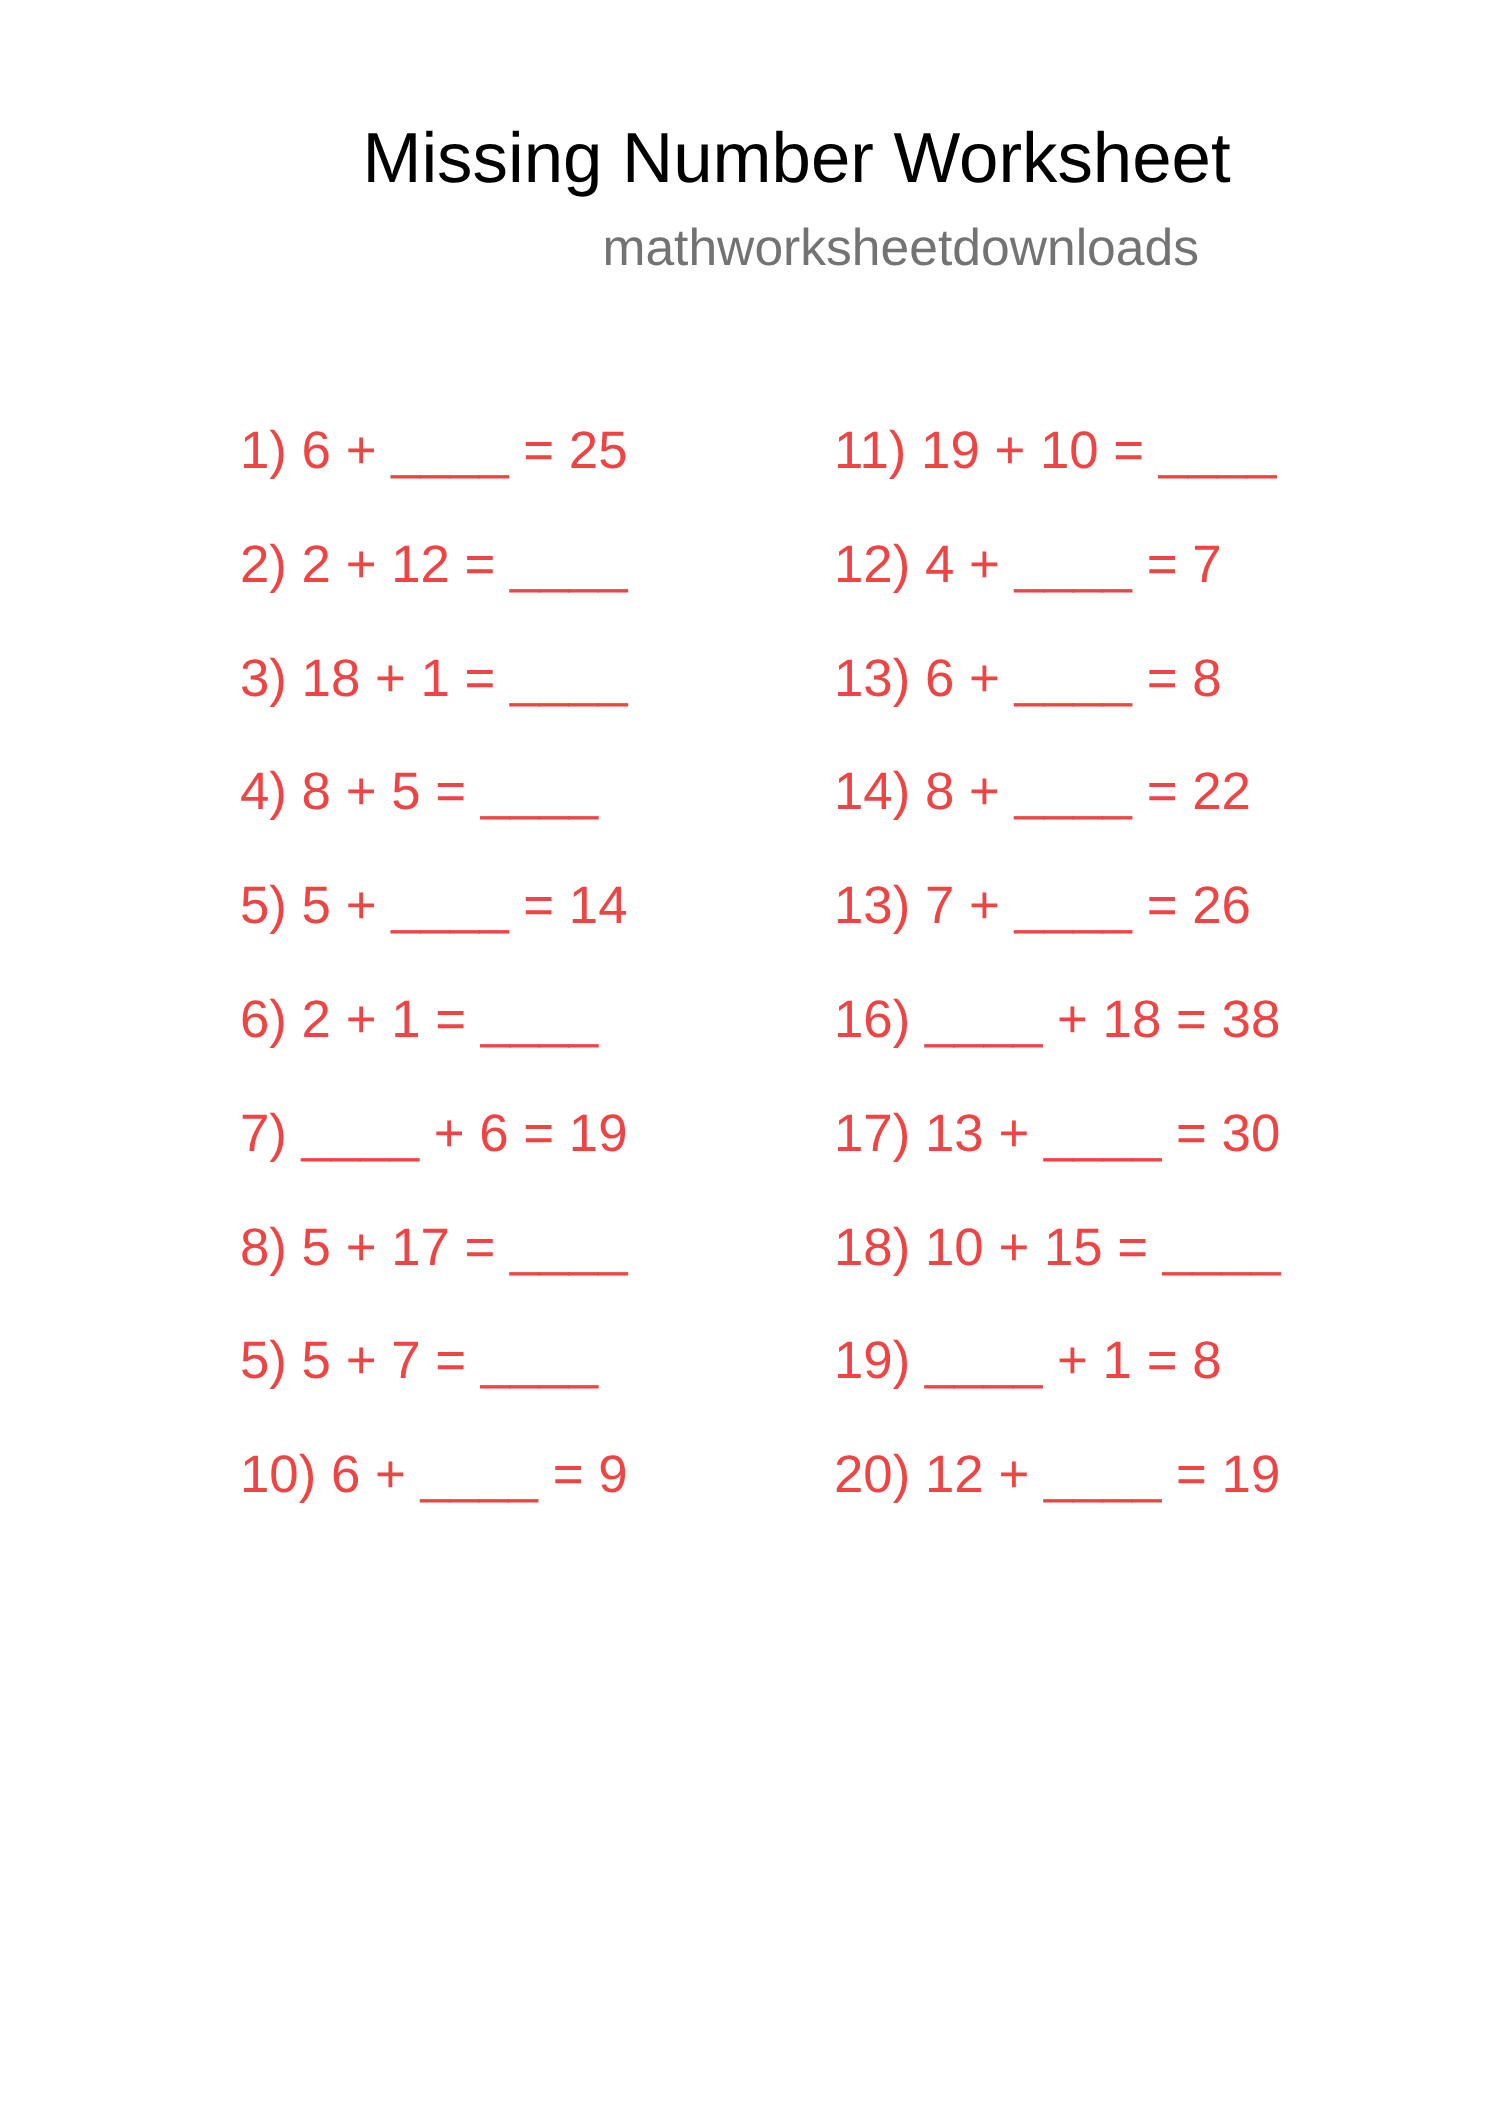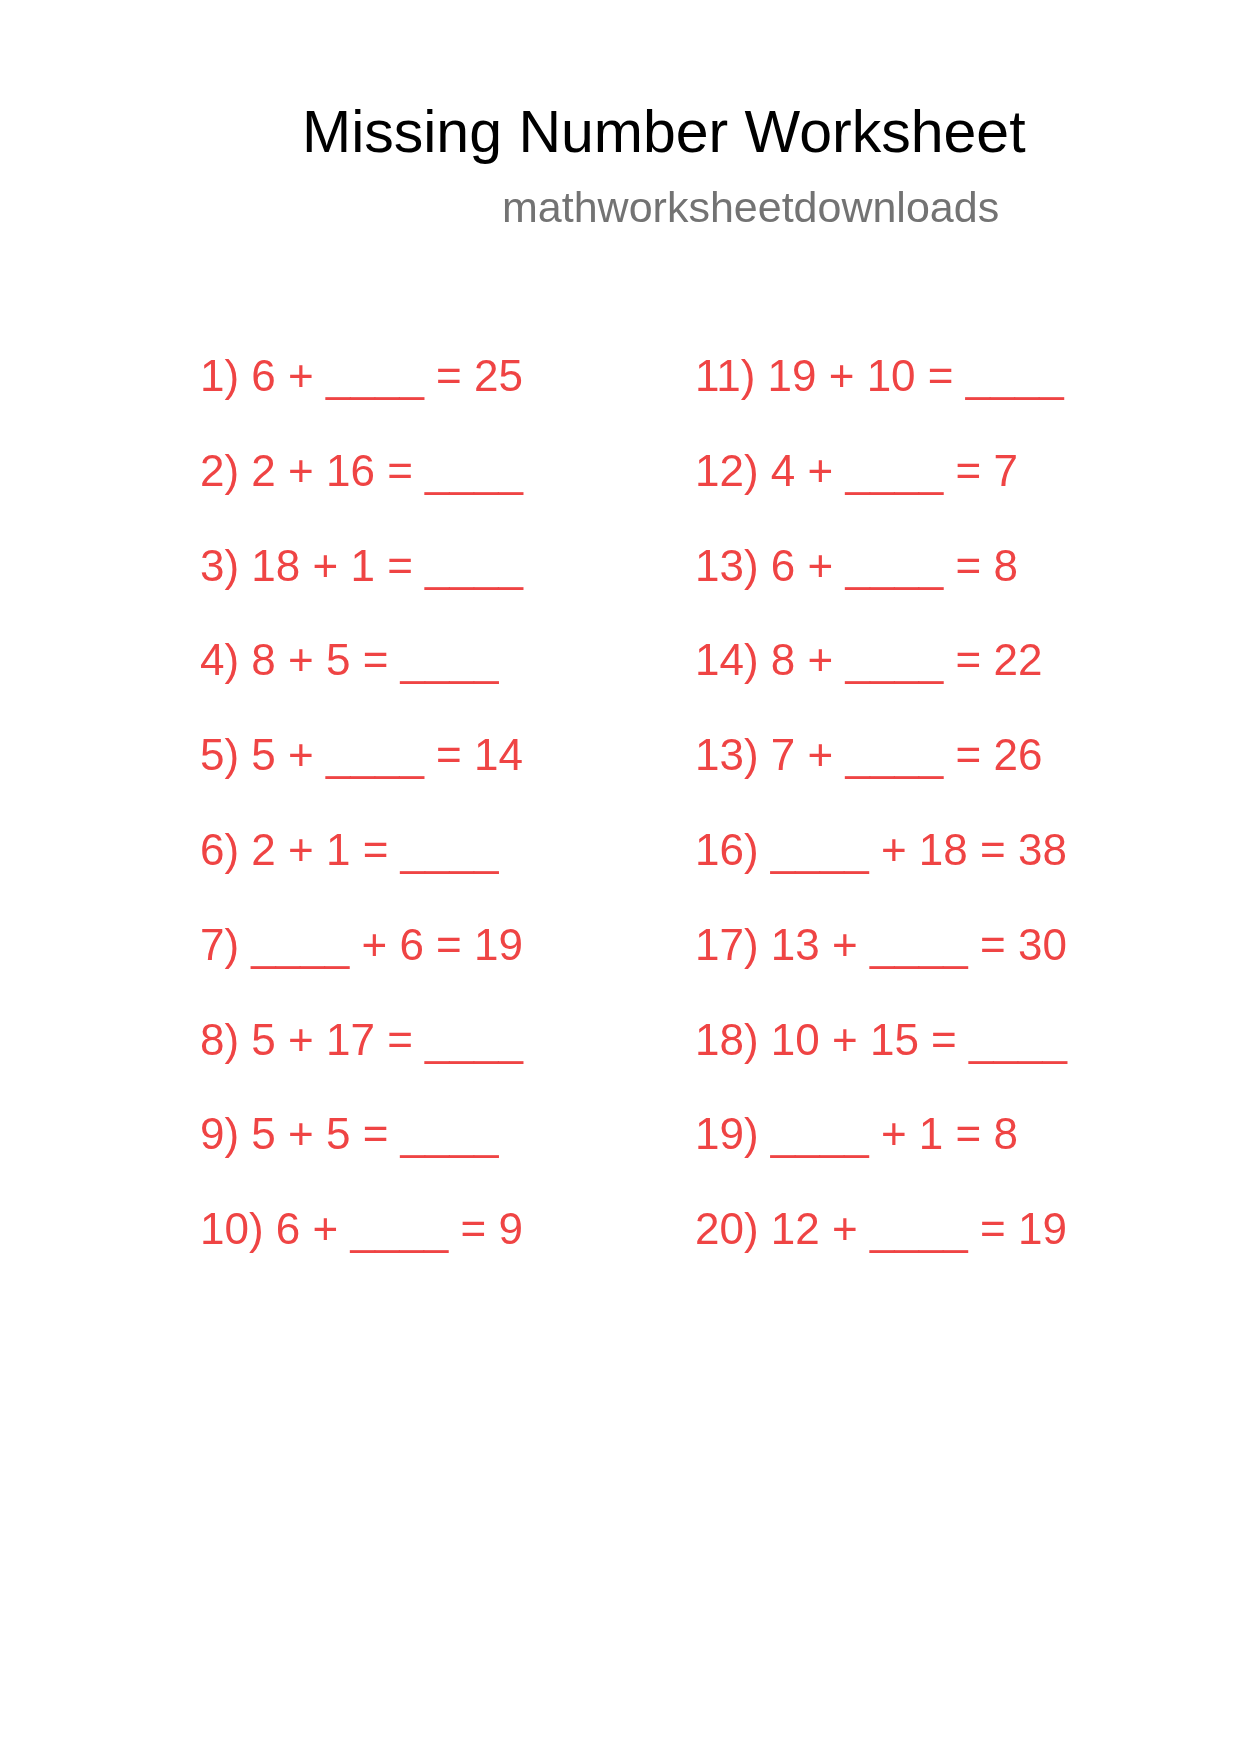--- a/index.html
+++ b/index.html
@@ -57,28 +57,28 @@
   </style>
 </head>
 <body>
 
 <div class="page">
   <div class="title">Missing Number Worksheet</div>
   <div class="subtitle">mathworksheetdownloads</div>
 
   <div class="column col-left">
     <div class="problem">1) 6 + ____ = 25</div>
-    <div class="problem">2) 2 + 16 = ____</div>
+    <div class="problem">2) 2 + 12 = ____</div>
     <div class="problem">3) 18 + 1 = ____</div>
     <div class="problem">4) 8 + 5 = ____</div>
     <div class="problem">5) 5 + ____ = 14</div>
     <div class="problem">6) 2 + 1 = ____</div>
     <div class="problem">7) ____ + 6 = 19</div>
     <div class="problem">8) 5 + 17 = ____</div>
-    <div class="problem">9) 5 + 5 = ____</div>
+    <div class="problem">5) 5 + 7 = ____</div>
     <div class="problem">10) 6 + ____ = 9</div>
   </div>
 
   <div class="column col-right">
     <div class="problem">11) 19 + 10 = ____</div>
     <div class="problem">12) 4 + ____ = 7</div>
     <div class="problem">13) 6 + ____ = 8</div>
     <div class="problem">14) 8 + ____ = 22</div>
     <div class="problem">13) 7 + ____ = 26</div>
     <div class="problem">16) ____ + 18 = 38</div>

